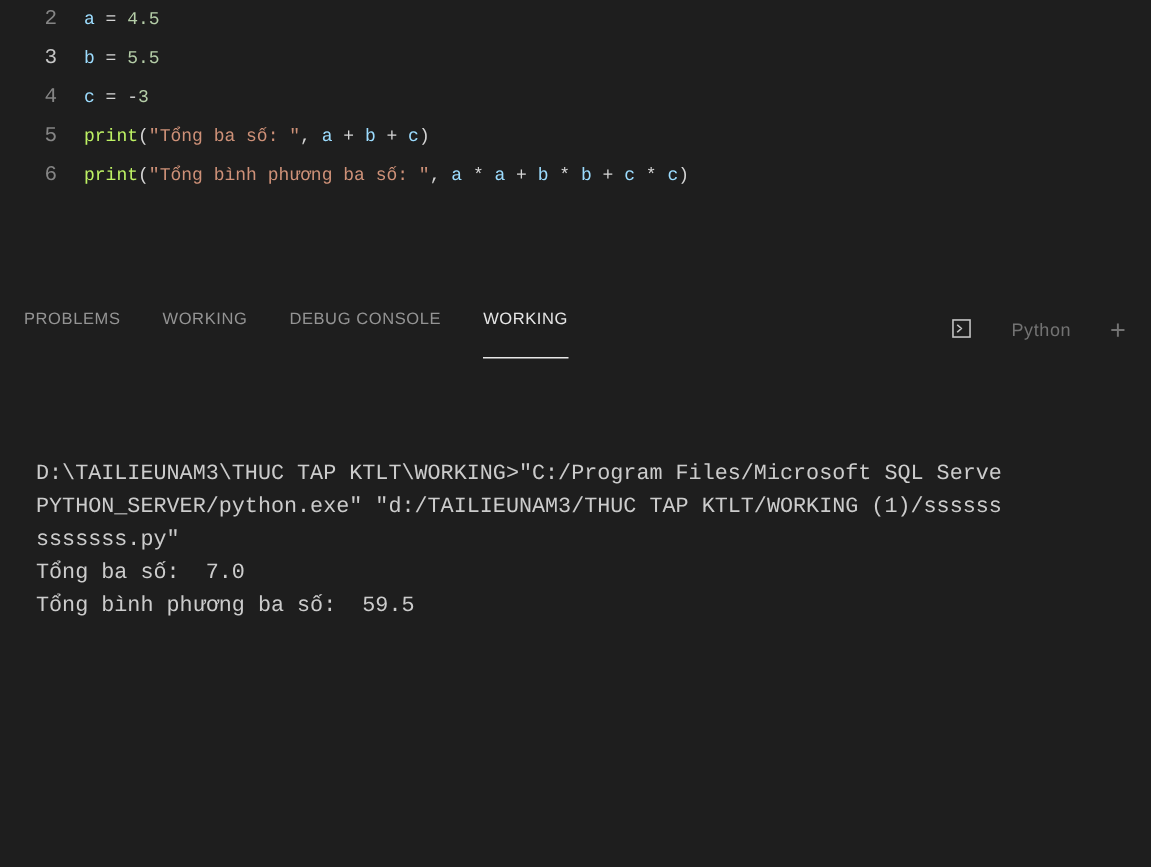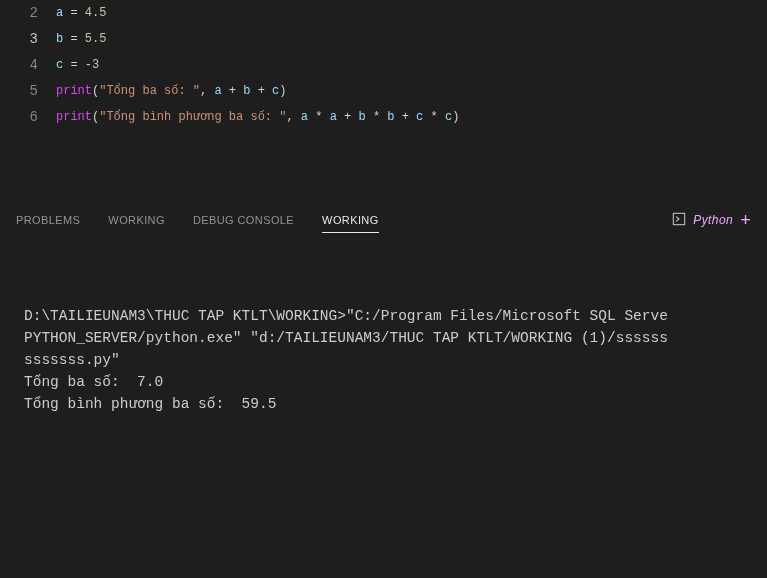--- a/index.html
+++ b/index.html
@@ -32,32 +32,31 @@
     flex: 1;
     padding-top: 0px;
     line-height: 26px;
     font-size: 12px;
     white-space: pre;
   }
   .code .line { height: 26px; }
   .var { color: #9cdcfe; }
   .op  { color: #d4d4d4; }
   .num { color: #b5cea8; }
-  .fn  { color: #d946ef; }
+  .fn  { color: #bef264; }
   .str { color: #ce9178; }
   .pun { color: #d4d4d4; }
   .current-line-num { color: #c6c6c6; }
 
   .panel {
     border-top: 1px solid #1e1e1e;
     background: #1e1e1e;
   }
   .panel-tabs {
     display: flex;
-    align-items: center;
     height: 38px;
     padding: 0 16px;
     gap: 28px;
     font-family: -apple-system, BlinkMacSystemFont, "Segoe UI", sans-serif;
     font-size: 11px;
     letter-spacing: 0.4px;
     color: #949494;
     border-bottom: 0;
   }
   .panel-tab {
@@ -65,24 +64,23 @@
     padding: 6px 0;
   }
   .panel-tab.active {
     color: #e7e7e7;
     border-bottom: 1px solid #e7e7e7;
   }
   .panel-right {
     margin-left: auto;
     display: flex;
     align-items: center;
-    gap: 7px;
-    color: #f0abfc;
+    gap: 26px;
+    color: #737373;
     font-size: 12px;
-    font-style: italic;
   }
   .panel-right .launch-icon {
     display: inline-block;
   }
   .panel-right .plus {
     font-size: 18px;
     line-height: 1;
   }
   .terminal {
     padding: 22px 8px 8px 24px;

